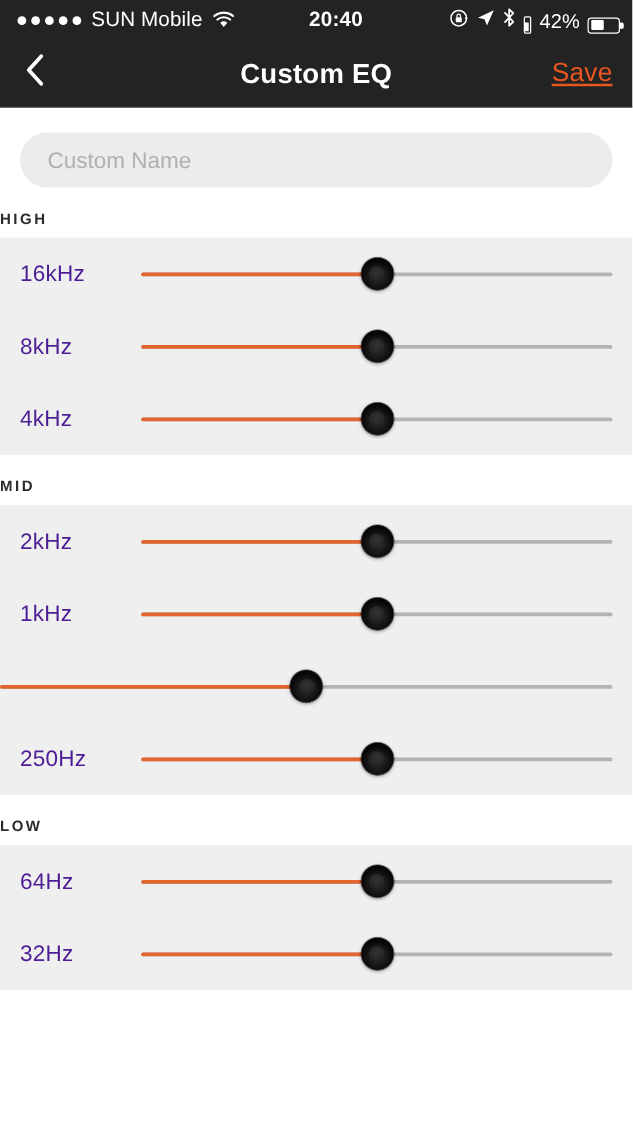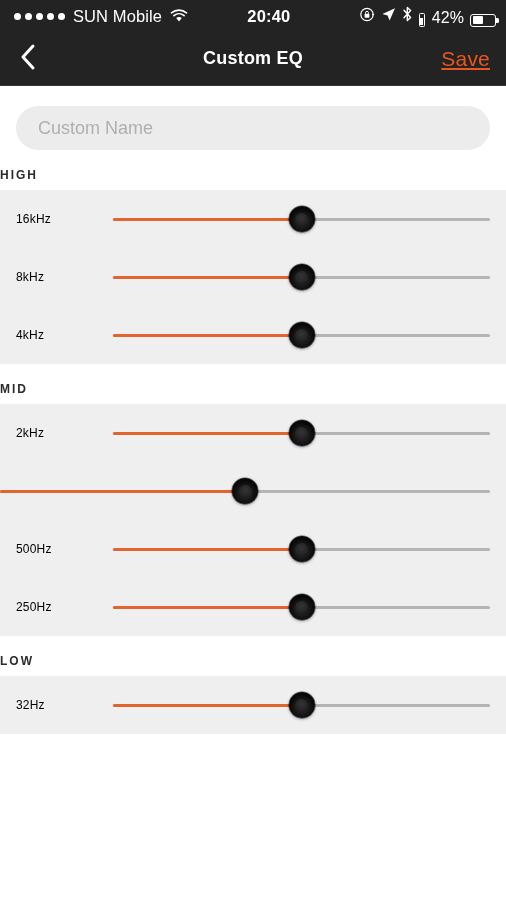--- a/index.html
+++ b/index.html
@@ -142,21 +142,21 @@
     align-items: center;
     justify-content: center;
     cursor: pointer;
   }
   .nav-title {
     position: absolute;
     left: 0;
     right: 0;
     text-align: center;
     color: #ffffff;
-    font-size: 18px;
+    font-size: 22px;
     font-weight: bold;
     letter-spacing: 0.2px;
     pointer-events: none;
   }
   .nav-save {
     position: absolute;
     right: 16px;
     color: #E8571F;
     font-size: 21px;
     letter-spacing: 0.2px;
@@ -204,22 +204,22 @@
   .band-row {
     height: 58px;
     display: flex;
     align-items: center;
     position: relative;
   }
   .band-label {
     width: 113px;
     padding-left: 16px;
     box-sizing: border-box;
-    font-size: 12px;
-    color: #000000;
+    font-size: 18px;
+    color: #4c1d95;
     letter-spacing: 0.2px;
   }
   .slider {
     position: relative;
     flex: 1 1 auto;
     margin-right: 16px;
     height: 30px;
     display: flex;
     align-items: center;
     cursor: pointer;
@@ -361,46 +361,54 @@
         <div class="band-group">
           <div class="band-row">
             <div class="band-label">2kHz</div>
             <div class="slider">
               <div class="track-bg"></div>
               <div class="track-fill" style="width: 50%;"></div>
               <div class="thumb" style="left: 50%;"></div>
             </div>
           </div>
           <div class="band-row">
-            <div class="slider">
-              <div class="track-bg"></div>
-              <div class="track-fill" style="width: 50%;"></div>
-              <div class="thumb" style="left: 50%;"></div>
-            </div>
-          </div>
-          <div class="band-row">
-            <div class="band-label">500Hz</div>
+            <div class="band-label">1kHz</div>
+            <div class="slider">
+              <div class="track-bg"></div>
+              <div class="track-fill" style="width: 50%;"></div>
+              <div class="thumb" style="left: 50%;"></div>
+            </div>
+          </div>
+          <div class="band-row">
             <div class="slider">
               <div class="track-bg"></div>
               <div class="track-fill" style="width: 50%;"></div>
               <div class="thumb" style="left: 50%;"></div>
             </div>
           </div>
           <div class="band-row">
             <div class="band-label">250Hz</div>
             <div class="slider">
               <div class="track-bg"></div>
               <div class="track-fill" style="width: 50%;"></div>
               <div class="thumb" style="left: 50%;"></div>
             </div>
           </div>
         </div>
         <div class="section-header">LOW</div>
         <div class="band-group">
           <div class="band-row">
+            <div class="band-label">64Hz</div>
+            <div class="slider">
+              <div class="track-bg"></div>
+              <div class="track-fill" style="width: 50%;"></div>
+              <div class="thumb" style="left: 50%;"></div>
+            </div>
+          </div>
+          <div class="band-row">
             <div class="band-label">32Hz</div>
             <div class="slider">
               <div class="track-bg"></div>
               <div class="track-fill" style="width: 50%;"></div>
               <div class="thumb" style="left: 50%;"></div>
             </div>
           </div>
         </div>
       </div>
   </div>

